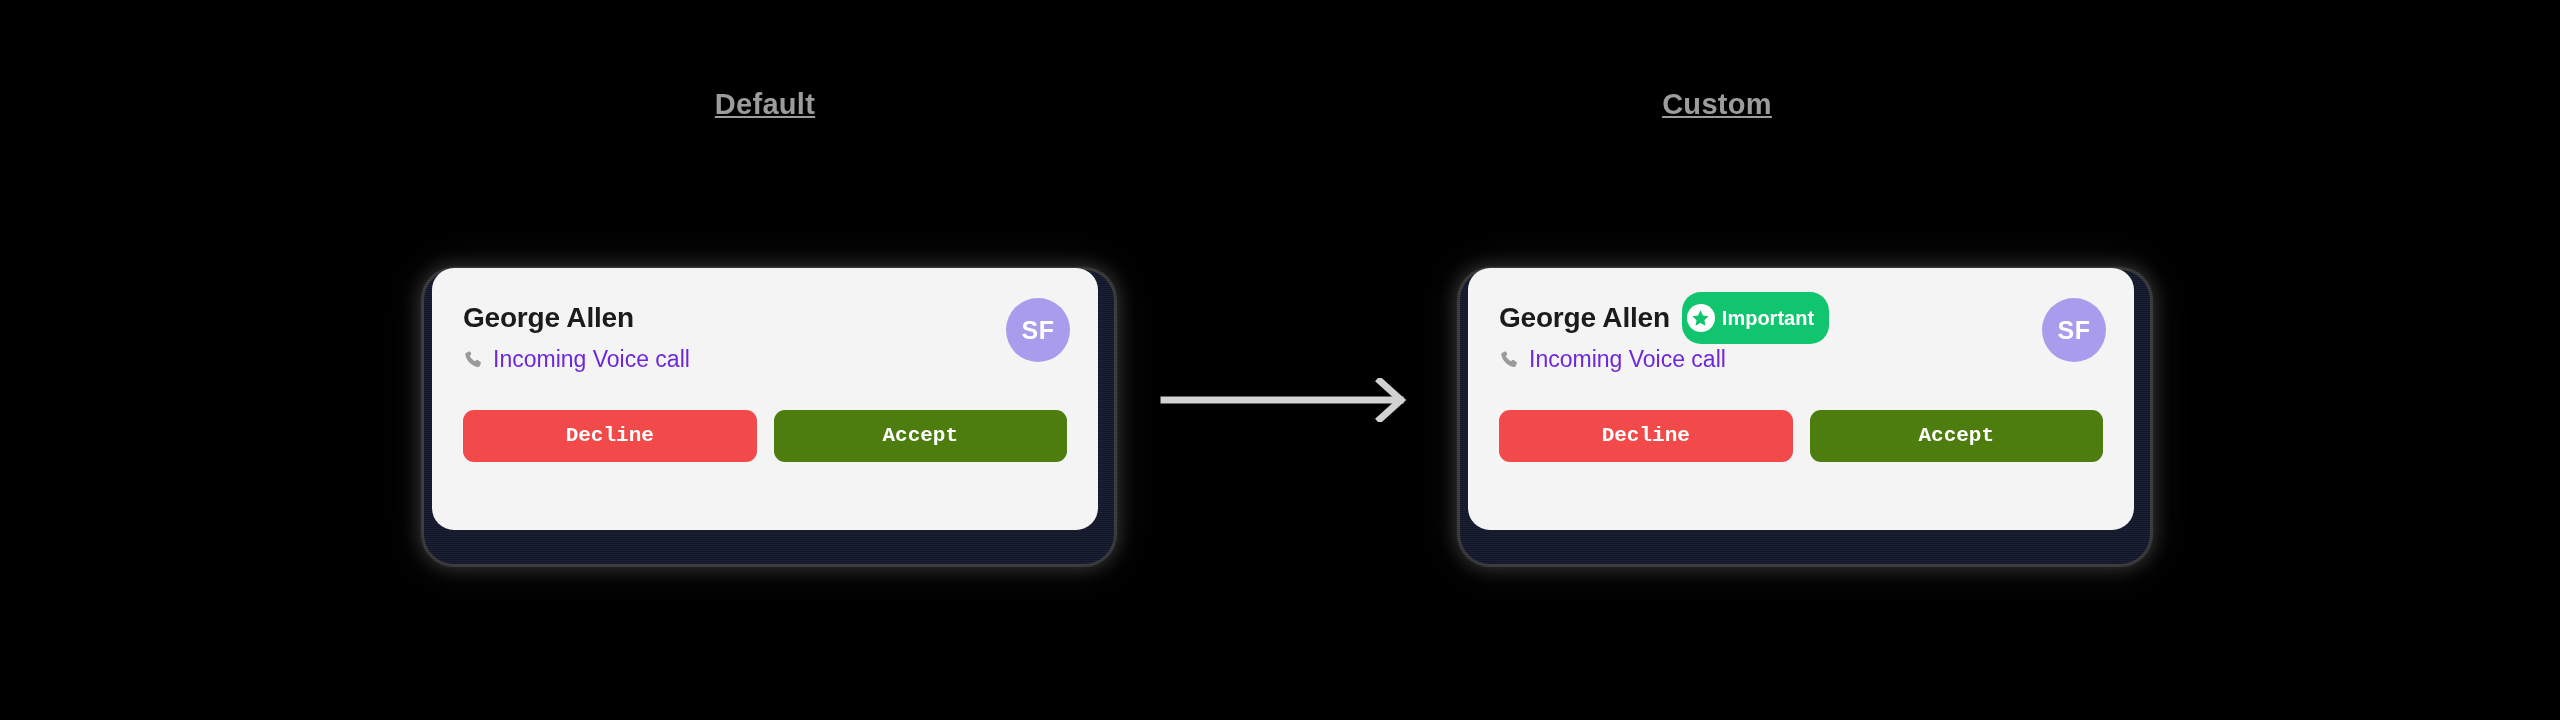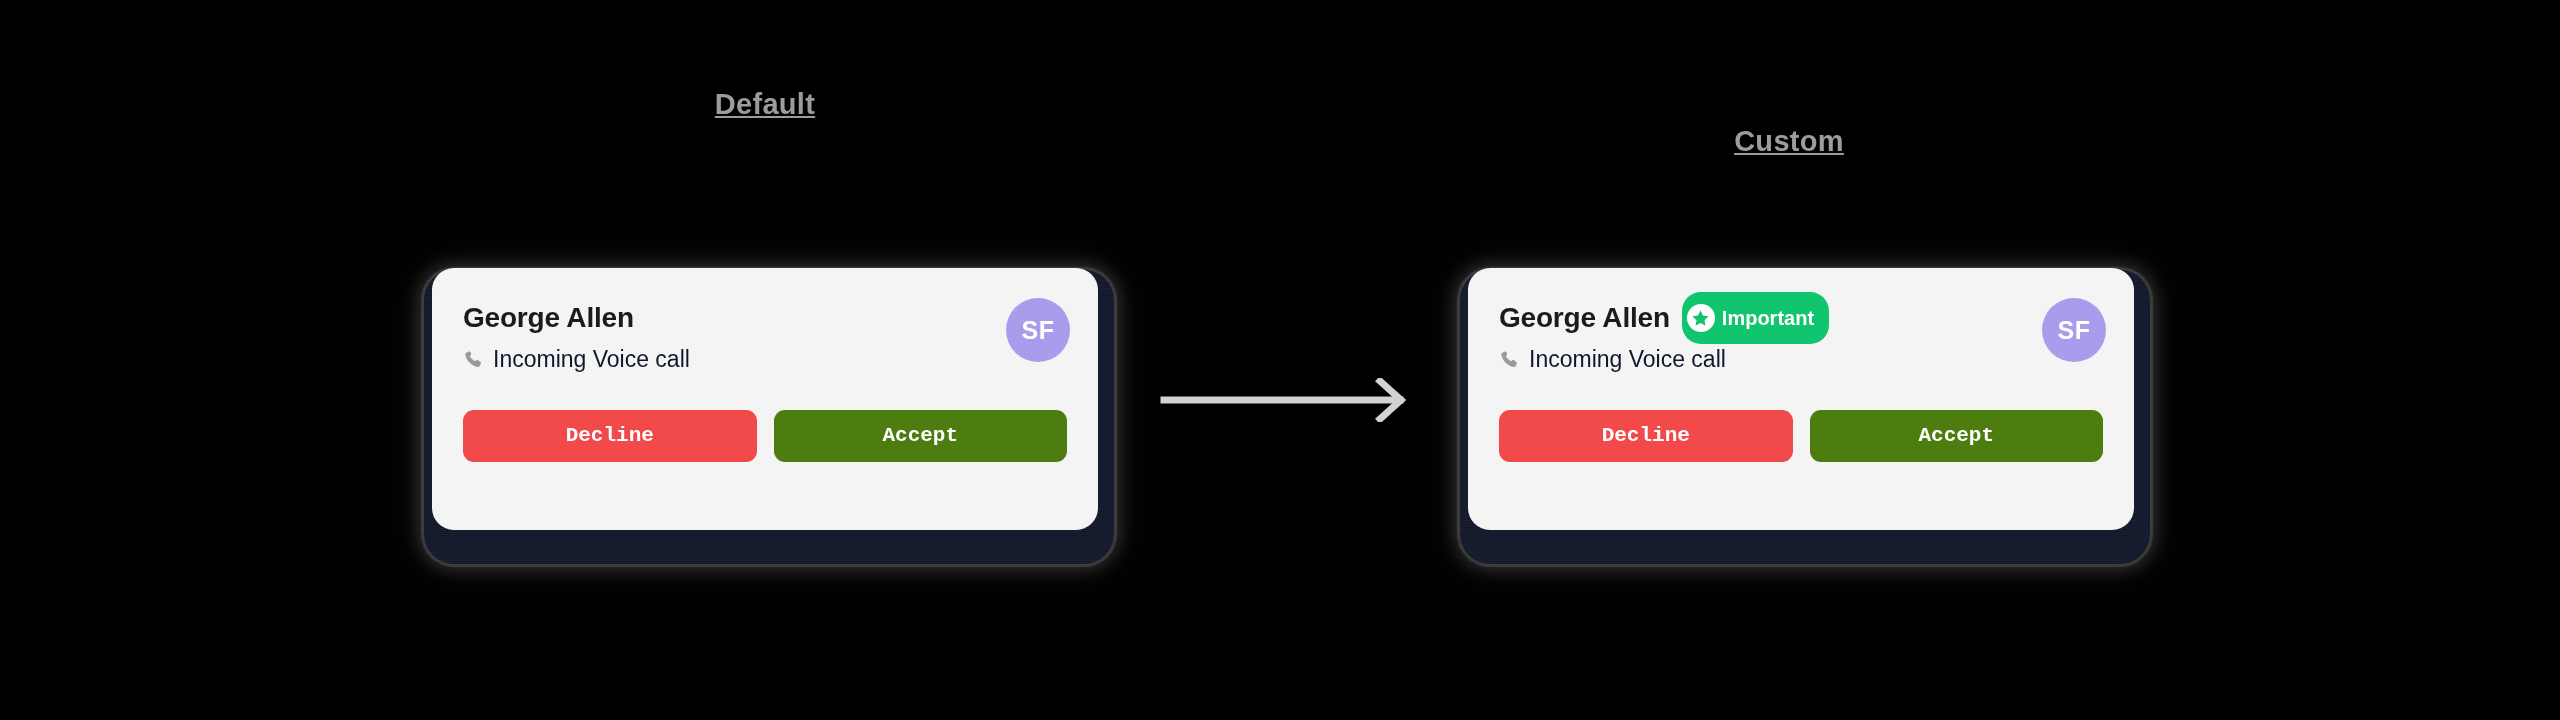--- a/index.html
+++ b/index.html
@@ -30,21 +30,21 @@
     font-size: 29px;
     font-weight: bold;
     color: #9c9c9c;
     letter-spacing: 0.3px;
     white-space: nowrap;
     text-align: center;
     line-height: 40px;
     text-decoration: underline;
   }
   .caption.left  { left: 432px; width: 666px; }
-  .caption.right { left: 1456px; width: 666px; margin-top: 37px; }
+  .caption.right { left: 1384px; width: 666px; }
 
   
   .card-wrap {
     position: absolute;
     top: 268px;
     width: 666px;
     height: 262px;
   }
   .card-wrap.left  { left: 432px; }
   .card-wrap.right { left: 1468px; }
@@ -157,21 +157,21 @@
     width: 21px;
     height: 21px;
     display: flex;
     align-items: center;
     justify-content: center;
     flex: 0 0 auto;
   }
   .phone-icon svg { display: block; }
   .sub-text {
     font-size: 23px;
-    color: #0f172a;
+    color: #6d28d9;
     white-space: nowrap;
     line-height: 30px;
   }
 
   
   .avatar {
     position: absolute;
     right: 28px;
     top: 30px;
     width: 64px;

